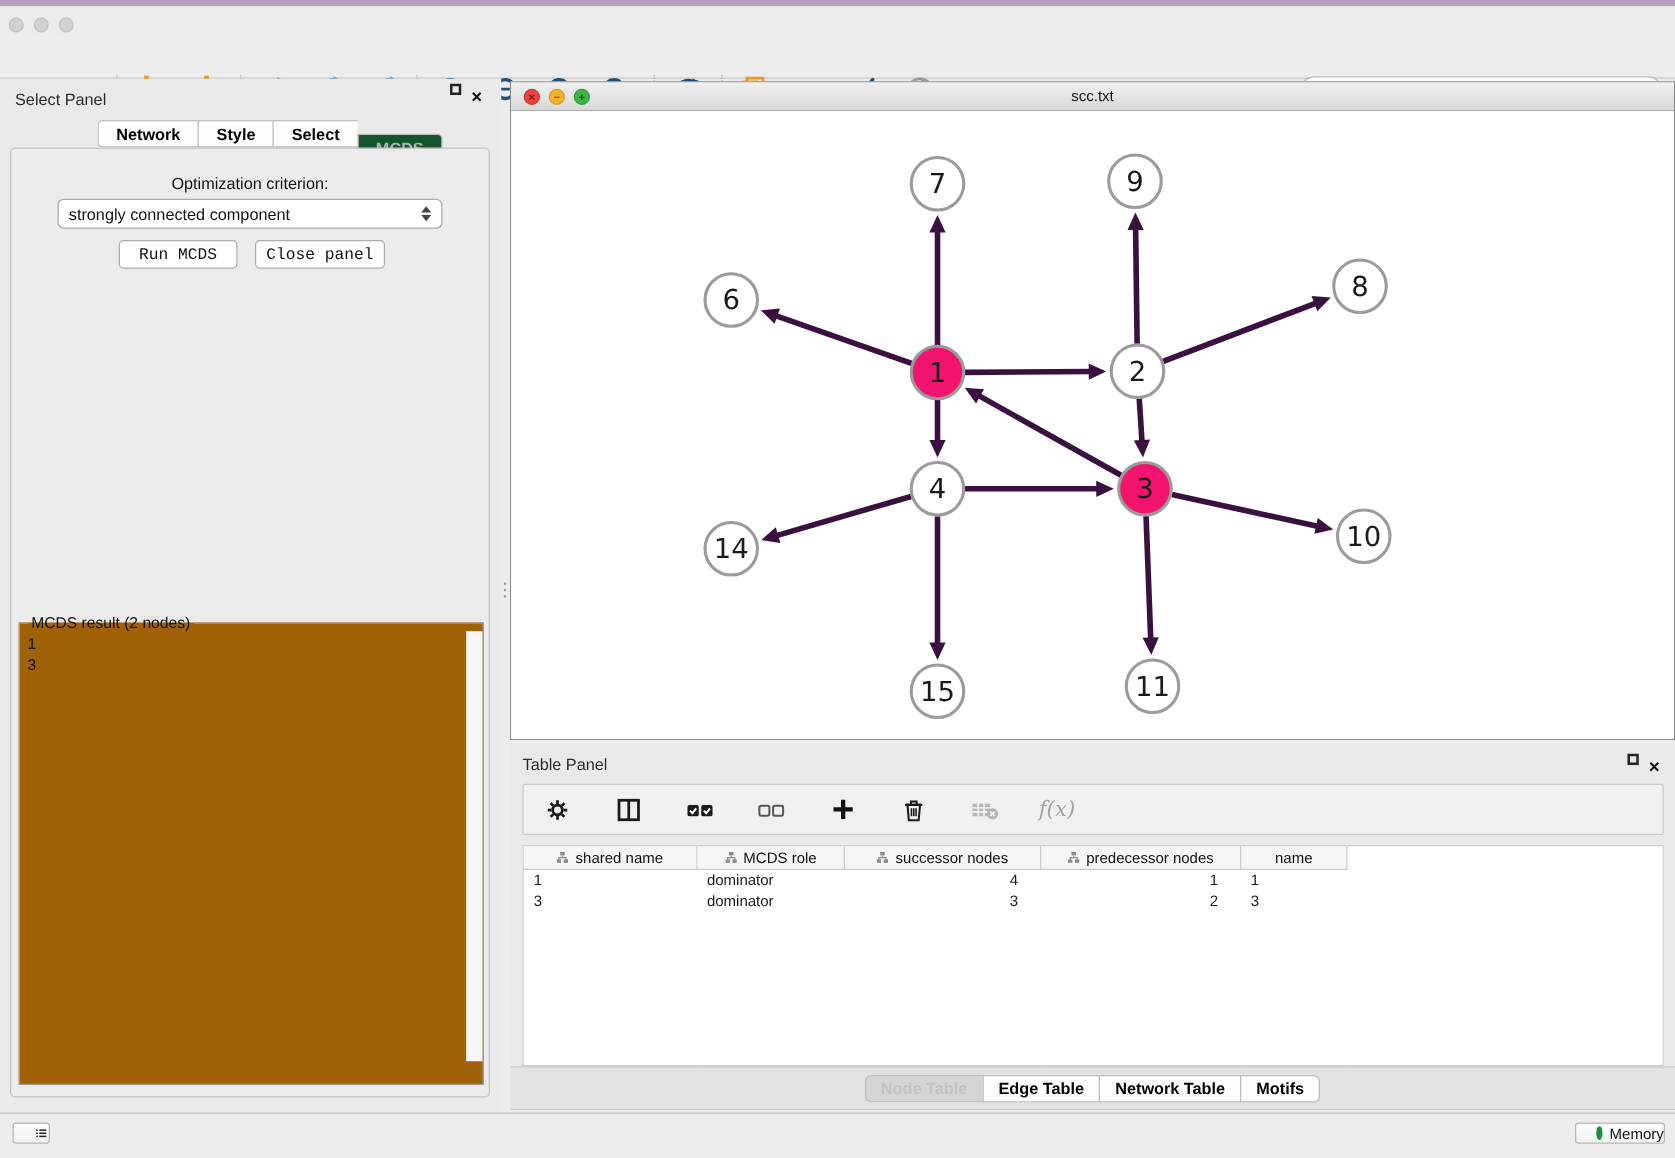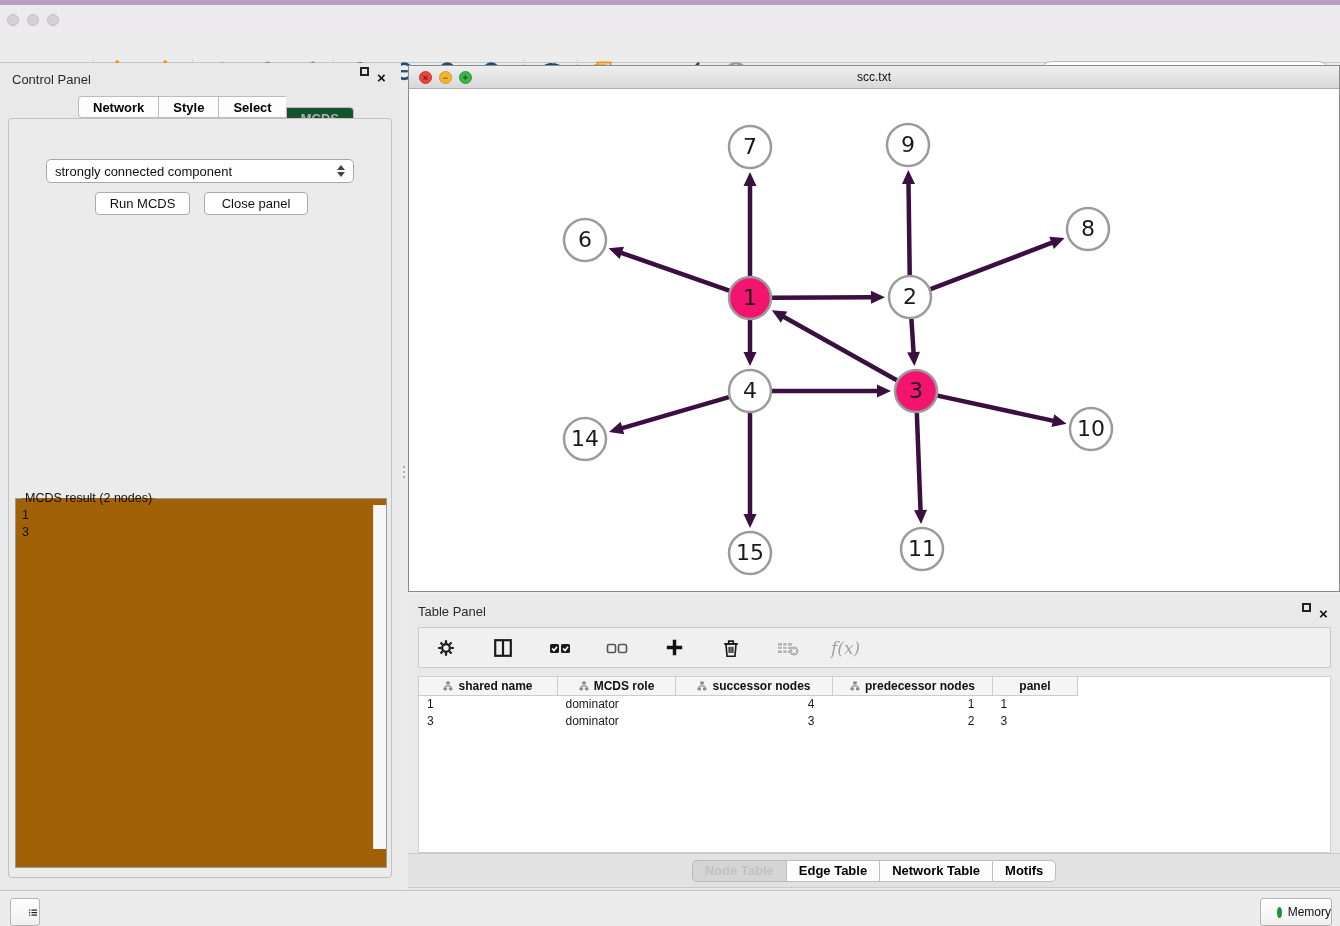--- a/index.html
+++ b/index.html
@@ -31,21 +31,21 @@
   .cp-tab:first-child { border-radius:4px 0 0 4px; }
   .cp-tab:last-child { border-right:1px solid #bcbcbc; border-radius:0 4px 4px 0; }
   .cp-tab.active { background:#14532d; color:#b2b2b2;margin-top:11px; }
   .cp-content { position:absolute; left:8px; top:55px; width:384px; height:760px; background:#ebebeb; border:1px solid #c2c2c2; border-radius:4px; }
   .opt-label { position:absolute; left:0; right:0; top:20px; text-align:center; font-size:13px; color:#111; }
   .dropdown { position:absolute; left:37px; top:40px; width:308px; height:24px; background:#fff; border:1px solid #a8a8a8; border-radius:5px; display:flex; align-items:center; padding:0 8px; font-size:13px; color:#111; }
   .dropdown .dd-label { flex:1; }
   .dd-stepper { display:flex; flex-direction:column; align-items:center; gap:2px; }
   .tri-up { width:0; height:0; border-left:4px solid transparent; border-right:4px solid transparent; border-bottom:5px solid #444; }
   .tri-down { width:0; height:0; border-left:4px solid transparent; border-right:4px solid transparent; border-top:5px solid #444; }
-  .btn { position:absolute; top:73px; height:23px; background:#fff; border:1px solid #ababab; border-radius:4px; font-size:13px; color:#111; display:flex; align-items:center; justify-content:center; font-family:Liberation Sans, sans-serif; }
+  .btn { position:absolute; top:73px; height:23px; background:#fff; border:1px solid #ababab; border-radius:4px; font-size:13px; color:#111; display:flex; align-items:center; justify-content:center; font-family:Liberation Mono, monospace; }
   .mcds-result { position:absolute; left:6px; top:372px; width:372px; height:377px; border:1px solid #9a9a9a; background:#a16207; }
   .mcds-result legend { font-size:12.5px; color:#111; margin-left:6px; padding:0 3px; background:transparent; }
   .result-lines { position:absolute; left:0; top:0; right:13px; bottom:0; padding:2px 6px; font-size:12.5px; color:#111; line-height:17px; }
   .result-scroll { position:absolute; right:0; top:0; bottom:0; width:13px; background:#f7f7f7; border-left:1px solid #e2e2e2; }
   .result-body { position:relative; width:100%; height:calc(100% - 18px); }
 
   .vdivider-grip { position:absolute; left:401px; top:460px; width:6px; height:24px; display:flex; flex-direction:column; align-items:center; gap:3px; justify-content:center; }
   .vdivider-grip i { width:2px; height:2px; background:#9a9a9a; border-radius:50%; }
 
   
@@ -57,34 +57,34 @@
   .traffic.yellow { background:#f3b231; border:1px solid #d59a22; color:#8e5d05; }
   .traffic.green { background:#3db348; border:1px solid #2f9a39; color:#0c5a13; }
   .nw-canvas { position:absolute; left:0; top:23px; width:930px; height:502px; background:#fff; }
 
   
   .table-panel { position:absolute; left:408px; top:595px; width:932px; height:295px; background:#e9e9e9; }
   .tp-toolbar { position:absolute; left:10px; top:32px; width:913px; height:41px; background:#f0f0f0; border:1px solid #c9c9c9; border-radius:2px; display:flex; align-items:center; padding-left:13px; gap:29px; }
   .tp-icon { width:28px; height:28px; display:flex; align-items:center; justify-content:center; }
   .fx-label { font-family:"DejaVu Serif", serif; font-style:italic; font-size:17px; color:#a2a2a2; }
   .data-table { position:absolute; left:10px; top:81px; width:913px; height:177px; background:#fff; border:1px solid #cfcfcf; border-collapse:collapse; table-layout:fixed; font-size:12px; color:#1a1a1a; }
-  .data-table th { height:19px; background:#f5f5f5; border:1px solid #cccccc; border-top:none; font-weight:bold; font-size:12px; color:#111; text-align:center; white-space:nowrap; overflow:hidden; }
+  .data-table th { height:19px; background:#f5f5f5; border:1px solid #cccccc; border-top:none; font-weight:normal; font-size:12px; color:#111; text-align:center; white-space:nowrap; overflow:hidden; }
   .data-table th .hicon { display:inline-block; vertical-align:-1px; margin-right:5px; }
   .data-table td { height:17px; padding:0 8px; white-space:nowrap; overflow:hidden; vertical-align:middle; }
   .data-table td.num { text-align:right; padding-right:18px; }
   .data-table tr.spacer td { height:auto; }
   .tp-tabstrip { position:absolute; left:0; right:0; top:258px; height:35px; background:#e2e2e2; border-top:1px solid #cacaca; border-bottom:1px solid #cacaca; display:flex; align-items:center; justify-content:center; }
   .tp-tab { height:22px; padding:0 12px; background:#fdfdfd; border:1px solid #bcbcbc; border-right:none; font-size:13px; font-weight:bold; color:#000; display:flex; align-items:center; }
   .tp-tab:first-child { border-radius:5px 0 0 5px; }
   .tp-tab:last-child { border-right:1px solid #bcbcbc; border-radius:0 5px 5px 0; }
   .tp-tab.active { background:#d5d5d5; color:#c2c2c2; }
 
   
   .statusbar { position:absolute; left:0; top:890px; width:1340px; height:36px; background:#ececec; border-top:1px solid #c3c3c3; }
-  .sb-btn { position:absolute; top:7px; height:28px; background:linear-gradient(#ffffff,#f0f0f0); border:1px solid #b5b5b5; border-radius:3px; display:flex; align-items:center; justify-content:center; font-size:12px; color:#111;padding-left:16px; }
+  .sb-btn { position:absolute; top:7px; height:17px; background:linear-gradient(#ffffff,#f0f0f0); border:1px solid #b5b5b5; border-radius:3px; display:flex; align-items:center; justify-content:center; font-size:12px; color:#111;padding-left:16px; }
   .mem-dot { width:11px; height:11px; border-radius:50%; background:#1e8f3e; margin-right:6px; }
 </style>
 </head>
 <body>
 
 <div id="app">
 
   <div class="accent-strip"></div>
   <div class="titlebar">
     <span class="tl-dot" style="left:7px"></span>
@@ -231,31 +231,32 @@
       <svg width="14" height="14" viewBox="0 0 24 24">
           <circle cx="10" cy="10" r="7" stroke="#8a8a8a" stroke-width="2.4" fill="none"></circle>
           <path d="M15.5 15.5l5 5" stroke="#8a8a8a" stroke-width="2.4" stroke-linecap="round"></path>
         </svg>
       <input type="text" value="" style="">
     </span>
   </div>
 
   <div class="control-panel">
     <div class="panel-titlerow">
-      <span class="panel-title">Control Panel</span>
+      <span class="panel-title">Select Panel</span>
       <span class="float-box" style="left:360px"></span>
       <span class="close-x" style="left:377px; top:7px">×</span>
     </div>
     <div class="cp-tabs">
       <span class="cp-tab">Network</span>
       <span class="cp-tab">Style</span>
       <span class="cp-tab">Select</span>
       <span class="cp-tab active">MCDS</span>
     </div>
     <div class="cp-content">
+      <div class="opt-label">Optimization criterion:</div>
       <div class="dropdown">
         <span class="dd-label">strongly connected component</span>
         <span class="dd-stepper">
             <i class="tri-up"></i>
             <i class="tri-down"></i>
           </span>
       </div>
       <button class="btn" style="left:86px; width:95px">Run MCDS</button>
       <button class="btn" style="left:195px; width:104px">Close panel</button>
       <fieldset class="mcds-result">
@@ -422,21 +423,21 @@
                 <rect x="0.5" y="6.5" width="3.4" height="2.8" fill="#8a8a8a"></rect>
                 <rect x="6" y="6.5" width="3.4" height="2.8" fill="#8a8a8a"></rect>
                 <path d="M5 3.3v1.7M2.2 6.5V5h5.6v1.5" stroke="#8a8a8a" fill="none"></path>
               </svg><span>successor nodes</span></th>
           <th><svg class="hicon" width="10" height="10" viewBox="0 0 10 10">
                 <rect x="3.2" y="0.5" width="3.6" height="2.8" fill="#8a8a8a"></rect>
                 <rect x="0.5" y="6.5" width="3.4" height="2.8" fill="#8a8a8a"></rect>
                 <rect x="6" y="6.5" width="3.4" height="2.8" fill="#8a8a8a"></rect>
                 <path d="M5 3.3v1.7M2.2 6.5V5h5.6v1.5" stroke="#8a8a8a" fill="none"></path>
               </svg><span>predecessor nodes</span></th>
-          <th><span>panel</span></th>
+          <th><span>name</span></th>
           <th style="background:#fff; border:none"></th>
         </tr>
       </thead>
       <tbody>
         <tr>
           <td>1</td>
           <td>dominator</td>
           <td class="num">4</td>
           <td class="num">1</td>
           <td>1</td>

